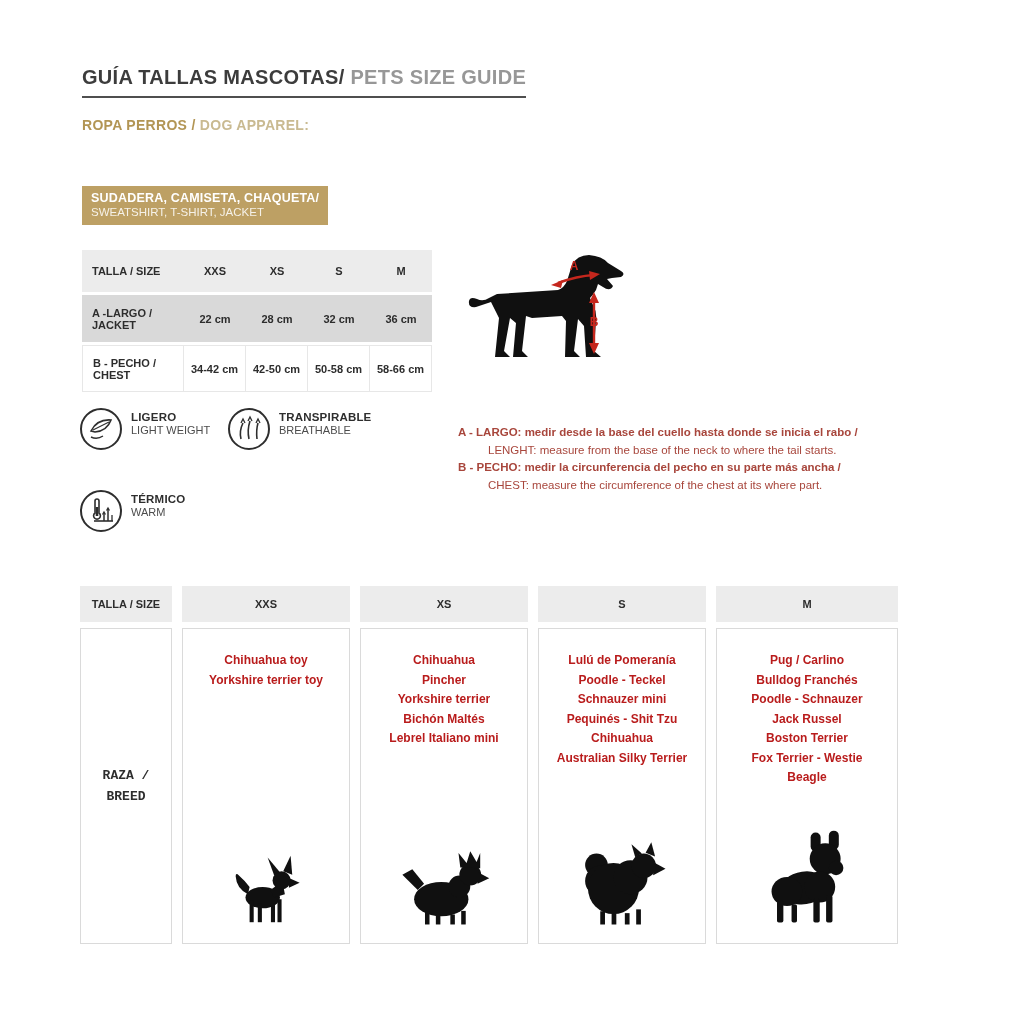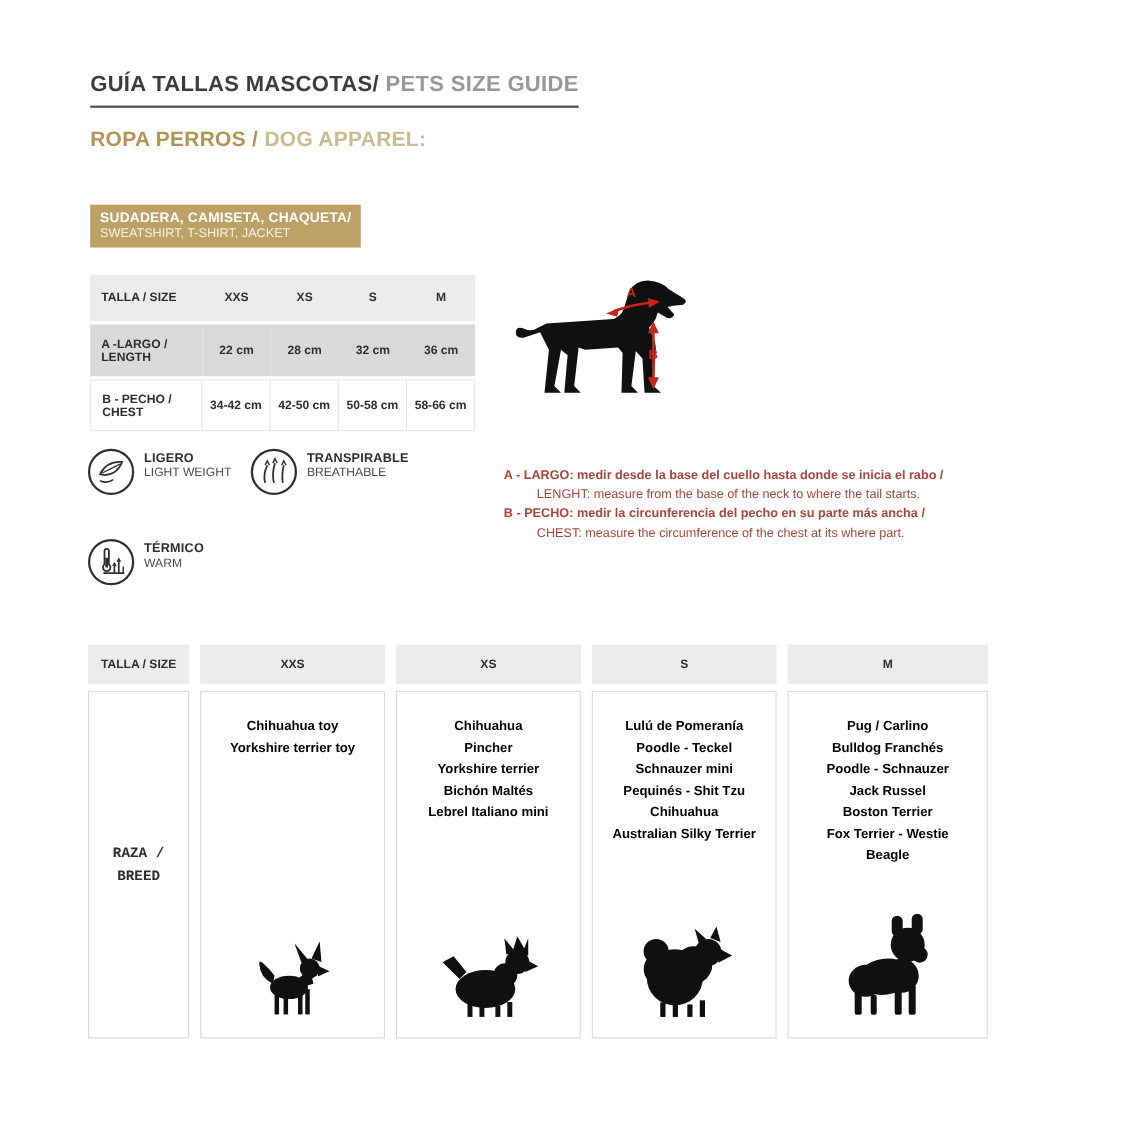--- a/index.html
+++ b/index.html
@@ -4,21 +4,21 @@
 <style>
   html,body{margin:0;padding:0;background:#fff;}
   .page{position:relative;width:1024px;height:972px;background:#ffffff;overflow:hidden;
         font-family:"Liberation Sans", sans-serif;color:#2d2d2d;}
 
   
   .title{position:absolute;left:82px;top:66px;font-size:20px;font-weight:bold;
          letter-spacing:.3px;border-bottom:2px solid #4f4f4f;padding-bottom:7px;white-space:nowrap;}
   .title .es{color:#3c3c3c;}
   .title .en{color:#979797;}
-  .subtitle{position:absolute;left:82px;top:117px;font-size:19px;font-weight:bold;letter-spacing:.3px;}
+  .subtitle{position:absolute;left:82px;top:117px;font-size:14px;font-weight:bold;letter-spacing:.3px;}
   .subtitle .es{color:#b29554;}
   .subtitle .en{color:#c9ba91;}
 
   
   .badge{position:absolute;left:82px;top:186px;background:#bda064;color:#fff;
          padding:5px 9px 6px 9px;line-height:14px;}
   .badge .l1{font-size:12.5px;font-weight:bold;letter-spacing:.2px;}
   .badge .l2{font-size:11.5px;color:rgba(255,255,255,.85);}
 
   
@@ -52,21 +52,21 @@
   
   .breed-table{position:absolute;left:80px;top:586px;}
   .bt-row{display:grid;grid-template-columns:92px 168px 168px 168px 182px;column-gap:10px;}
   .bt-hdr .cell{background:#ececec;height:36px;display:flex;align-items:center;justify-content:center;
                 font-size:11px;font-weight:bold;}
   .bt-body{margin-top:6px;}
   .bt-body .cell{background:#fff;border:1px solid #dadada;height:316px;
                  display:flex;flex-direction:column;align-items:center;padding-top:22px;box-sizing:border-box;}
   .bt-body .rowlabel{justify-content:center;padding-top:0;font-size:13px;font-weight:bold;
                      line-height:21px;text-align:center;font-family:Liberation Mono, monospace;}
-  .breeds{font-size:12px;font-weight:bold;line-height:19.5px;text-align:center;color:#000000;}
+  .breeds{font-size:12px;font-weight:bold;line-height:19.5px;text-align:center;color:#b91c1c;}
   .dog{margin-top:auto;margin-bottom:14px;}
 </style>
 </head>
 <body>
 
 <div class="page">
 
   <div class="title">
     <span class="es">GUÍA TALLAS MASCOTAS/</span><span class="en"> PETS SIZE GUIDE</span>
   </div>
@@ -79,21 +79,21 @@
     <div class="l2">SWEATSHIRT, T-SHIRT, JACKET</div>
   </div>
 
   <div class="size-table">
     <div class="cell hdr lbl">TALLA /  SIZE</div>
     <div class="cell hdr">XXS</div>
     <div class="cell hdr">XS</div>
     <div class="cell hdr">S</div>
     <div class="cell hdr">M</div>
 
-    <div class="cell ra lbl">A -LARGO / LENGTH</div>
+    <div class="cell ra lbl">A -LARGO / JACKET</div>
     <div class="cell ra">22 cm</div>
     <div class="cell ra">28 cm</div>
     <div class="cell ra">32 cm</div>
     <div class="cell ra">36 cm</div>
 
     <div class="cell rb first lbl">B - PECHO / CHEST</div>
     <div class="cell rb">34-42 cm</div>
     <div class="cell rb">42-50 cm</div>
     <div class="cell rb">50-58 cm</div>
     <div class="cell rb">58-66 cm</div>

